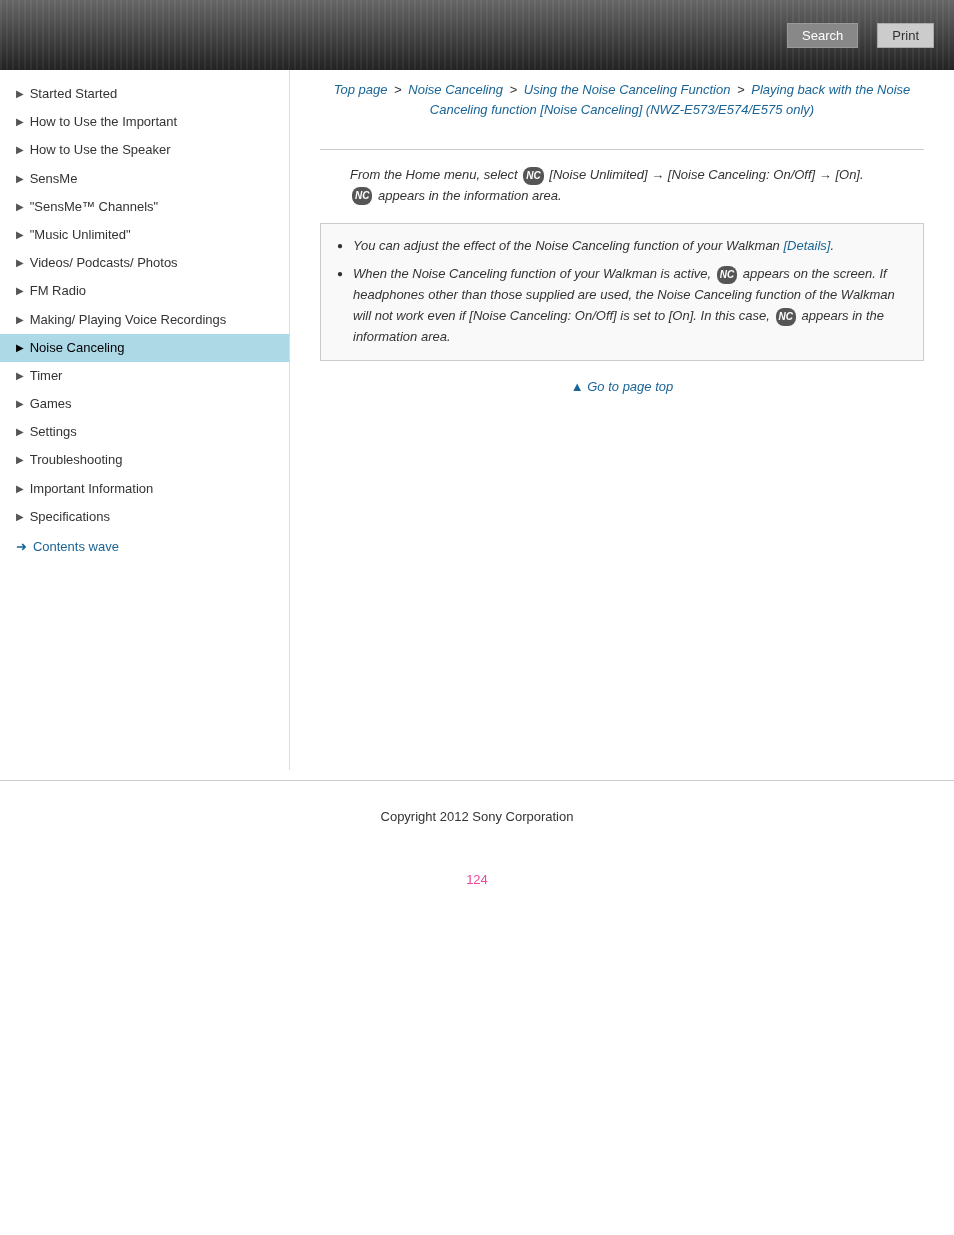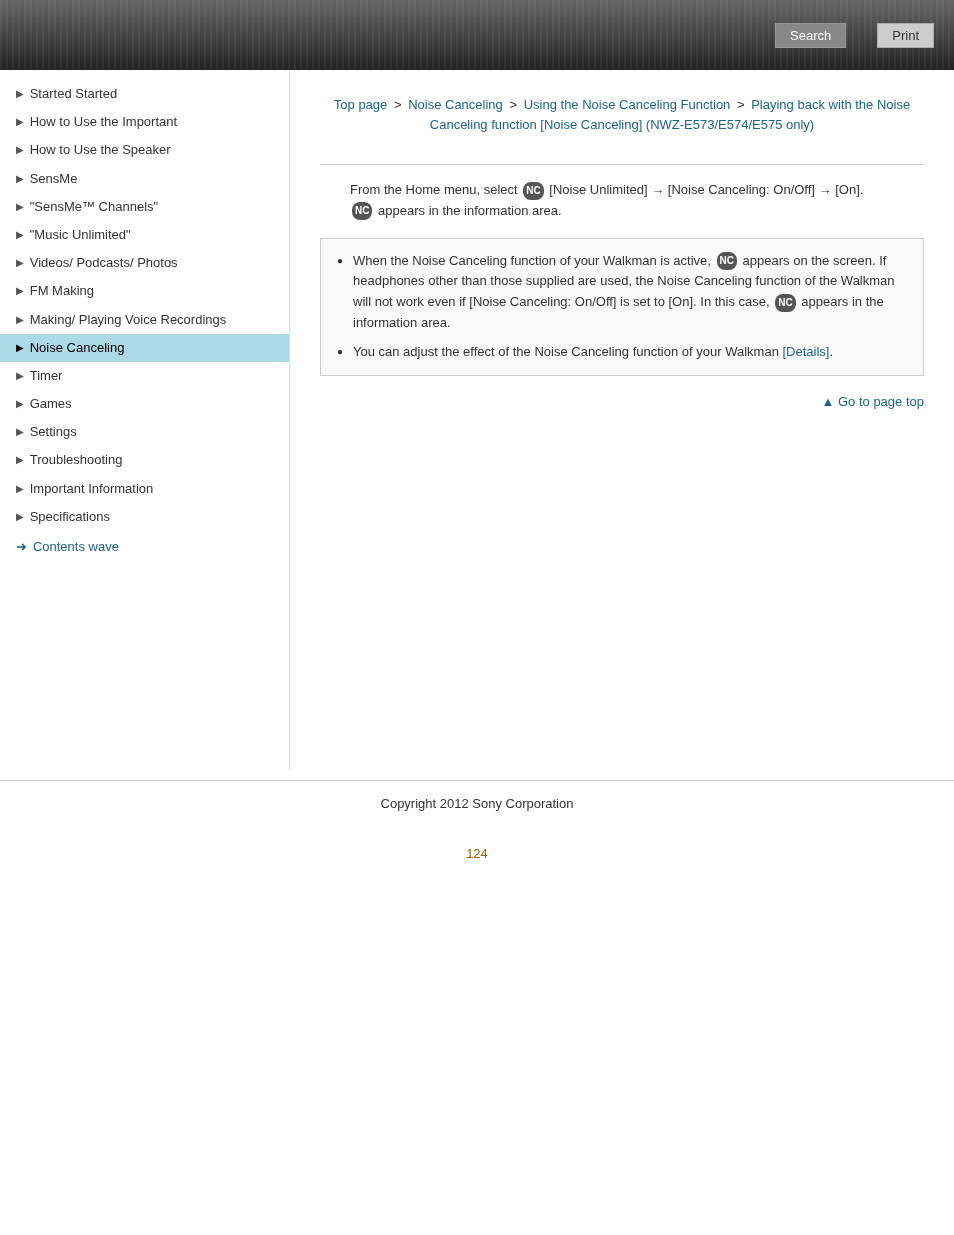--- a/index.html
+++ b/index.html
@@ -6,21 +6,21 @@
     body { font-family: Arial, sans-serif; font-size: 13px; color: #333; background: #fff; width: 954px; }
 
     
     .header {
       background: linear-gradient(to bottom, #555, #222);
       height: 70px;
       display: flex;
       align-items: center;
       justify-content: flex-end;
       padding-right: 20px;
-      gap: 24px;
+      gap: 12px;
       background-image: repeating-linear-gradient(
         90deg,
         rgba(255,255,255,0.05) 0px,
         rgba(255,255,255,0.05) 2px,
         transparent 2px,
         transparent 6px
       ), linear-gradient(to bottom, #666, #222);
     }
     .header-btn {
       background: #888;
@@ -80,21 +80,22 @@
       font-size: 13px;
     }
     .contents-link .arrow-right {
       margin-right: 6px;
       color: #1a6496;
     }
 
     
     .content {
       flex: 1;
-      padding: 25px 30px 20px 30px;
+      padding: 10px 30px 20px 30px;
+      font-style: italic;
     }
 
     
     .breadcrumb {
       color: #1a6496;
       font-size: 13px;
       text-align: center;
       margin-bottom: 30px;
       line-height: 1.5;
     }
@@ -168,44 +169,44 @@
 
     
     a, .link {
       color: #1a6496;
       text-decoration: none;
       cursor: pointer;
     }
 
     
     .go-to-top {
-      text-align: right;
+      text-align: center;
       margin-top: 4px;
       font-size: 13px;
       color: #1a6496;
     }
     .go-to-top::before {
       content: "▲ ";
     }
 
     
     .footer {
       border-top: 1px solid #ccc;
-      padding: 15px;
+      padding: 28px;
       text-align: center;
       font-size: 13px;
       color: #333;
       margin-top: 10px;
     }
 
     
     .page-number {
       text-align: center;
       font-size: 13px;
-      color: #a16207;
+      color: #ec4899;
       padding: 20px;
     }
   </style>
 </head>
 <body>
 
 <div class="header">
   <button class="header-btn">Search</button>
   <button class="header-btn print">Print</button>
 </div>
@@ -238,21 +239,21 @@
         <div class="sidebar-item">
           <span class="arrow">▶</span>
           <span>"Music Unlimited"</span>
         </div>
         <div class="sidebar-item">
           <span class="arrow">▶</span>
           <span>Videos/ Podcasts/ Photos</span>
         </div>
         <div class="sidebar-item">
           <span class="arrow">▶</span>
-          <span>FM Making</span>
+          <span>FM Radio</span>
         </div>
         <div class="sidebar-item">
           <span class="arrow">▶</span>
           <span>Making/ Playing Voice Recordings</span>
         </div>
         <div class="sidebar-item active">
           <span class="arrow">▶</span>
           <span>Noise Canceling</span>
         </div>
         <div class="sidebar-item">
@@ -307,30 +308,30 @@
         <span class="nc-icon">NC</span>
         <span> [Noise Unlimited] → [Noise Canceling: On/Off] → [On].</span>
         <br>
         <span class="nc-icon">NC</span>
         <span> appears in the information area.</span>
       </div>
 
       <div class="note-box">
         <ul>
           <li>
+            You can adjust the effect of the Noise Canceling function of your Walkman
+            <a class="link">[Details]</a>.
+          </li>
+          <li>
             When the Noise Canceling function of your Walkman is active,
             <span class="nc-icon">NC</span>
             appears on the screen. If headphones other than those supplied are used, the Noise Canceling function of the Walkman will not work even if [Noise Canceling: On/Off] is set to [On]. In this case,
             <span class="nc-icon">NC</span>
             appears in the information area.
           </li>
-          <li>
-            You can adjust the effect of the Noise Canceling function of your Walkman
-            <a class="link">[Details]</a>.
-          </li>
         </ul>
       </div>
 
       <div class="go-to-top">
         <a class="link">Go to page top</a>
       </div>
     </div>
   </div>
 </div>
 

